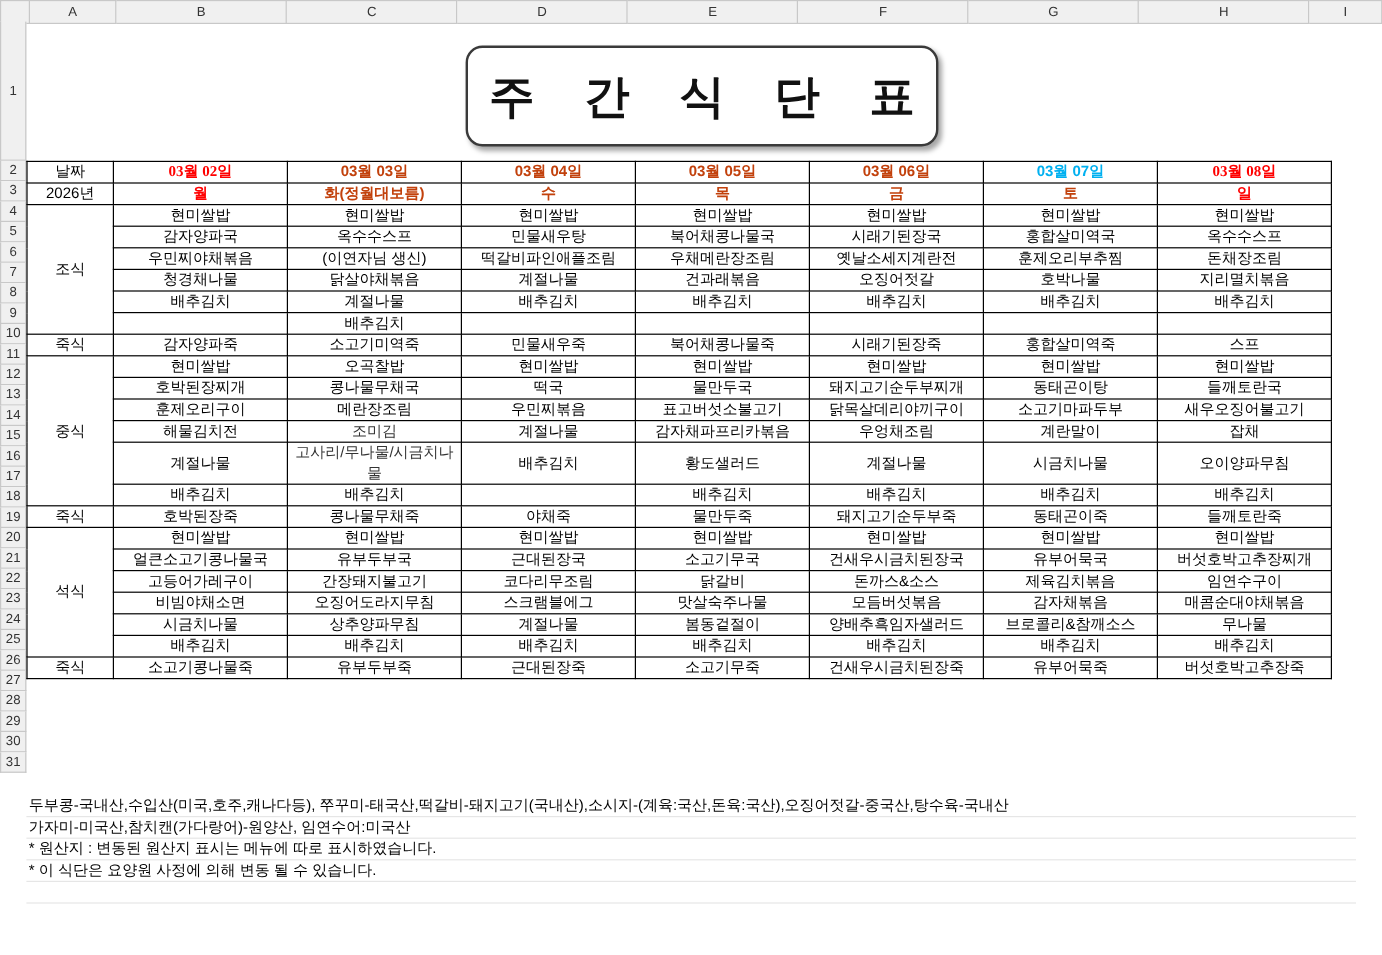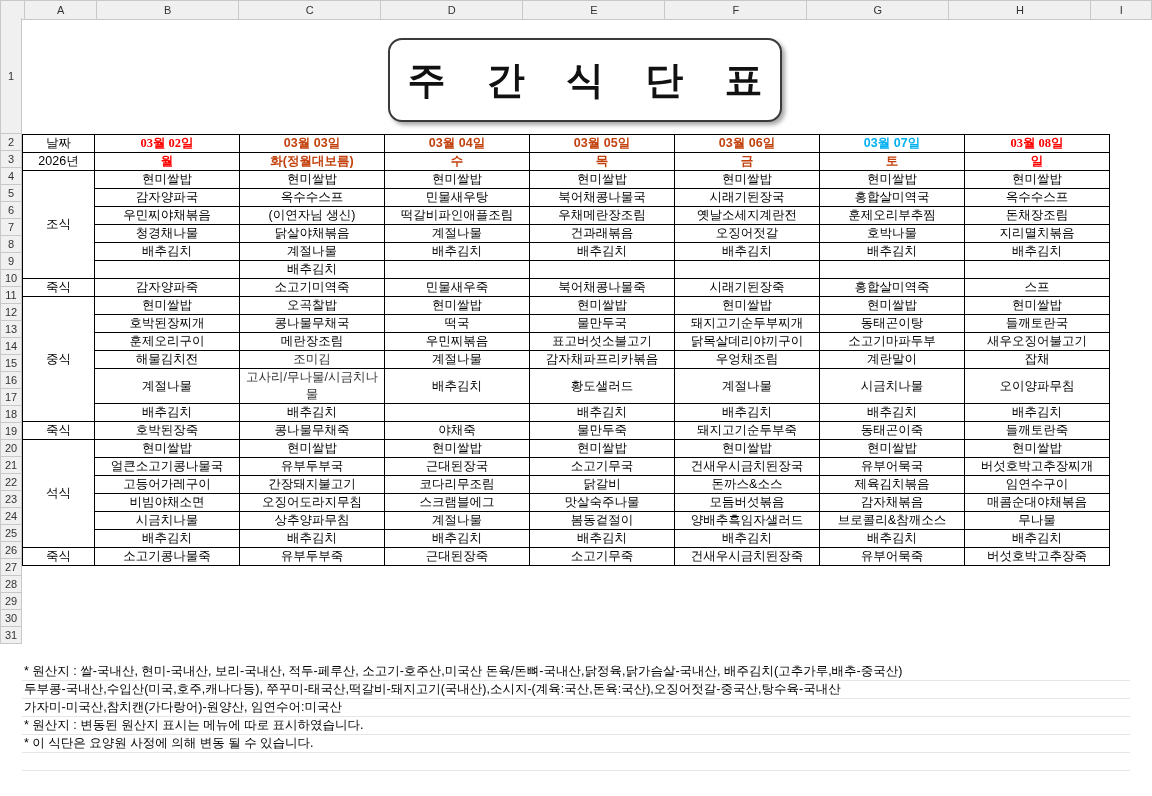--- a/index.html
+++ b/index.html
@@ -388,21 +388,20 @@
         <td class="juk">소고기무죽</td>
         <td class="juk">건새우시금치된장죽</td>
         <td class="juk">유부어묵죽</td>
         <td class="juk">버섯호박고추장죽</td>
       </tr>
     </tbody>
       </table>
   </div>
 
   <div class="notes">
-    <div class="note-row">* 원산지 : 쌀-국내산, 현미-국내산, 보리-국내산, 적두-페루산, 소고기-호주산,미국산 돈육/돈뼈-국내산,닭정육,닭가슴살-국내산, 배주김치(고추가루,배추-중국산)</div>
     <div class="note-row">  두부콩-국내산,수입산(미국,호주,캐나다등), 쭈꾸미-태국산,떡갈비-돼지고기(국내산),소시지-(계육:국산,돈육:국산),오징어젓갈-중국산,탕수육-국내산</div>
     <div class="note-row">  가자미-미국산,참치캔(가다랑어)-원양산,  임연수어:미국산</div>
     <div class="note-row">* 원산지 : 변동된 원산지 표시는 메뉴에 따로 표시하였습니다.</div>
     <div class="note-row">* 이 식단은 요양원 사정에 의해 변동 될 수 있습니다.</div>
     <div class="note-row"></div>
   </div>
 
 </div>
 
 </body></html>

